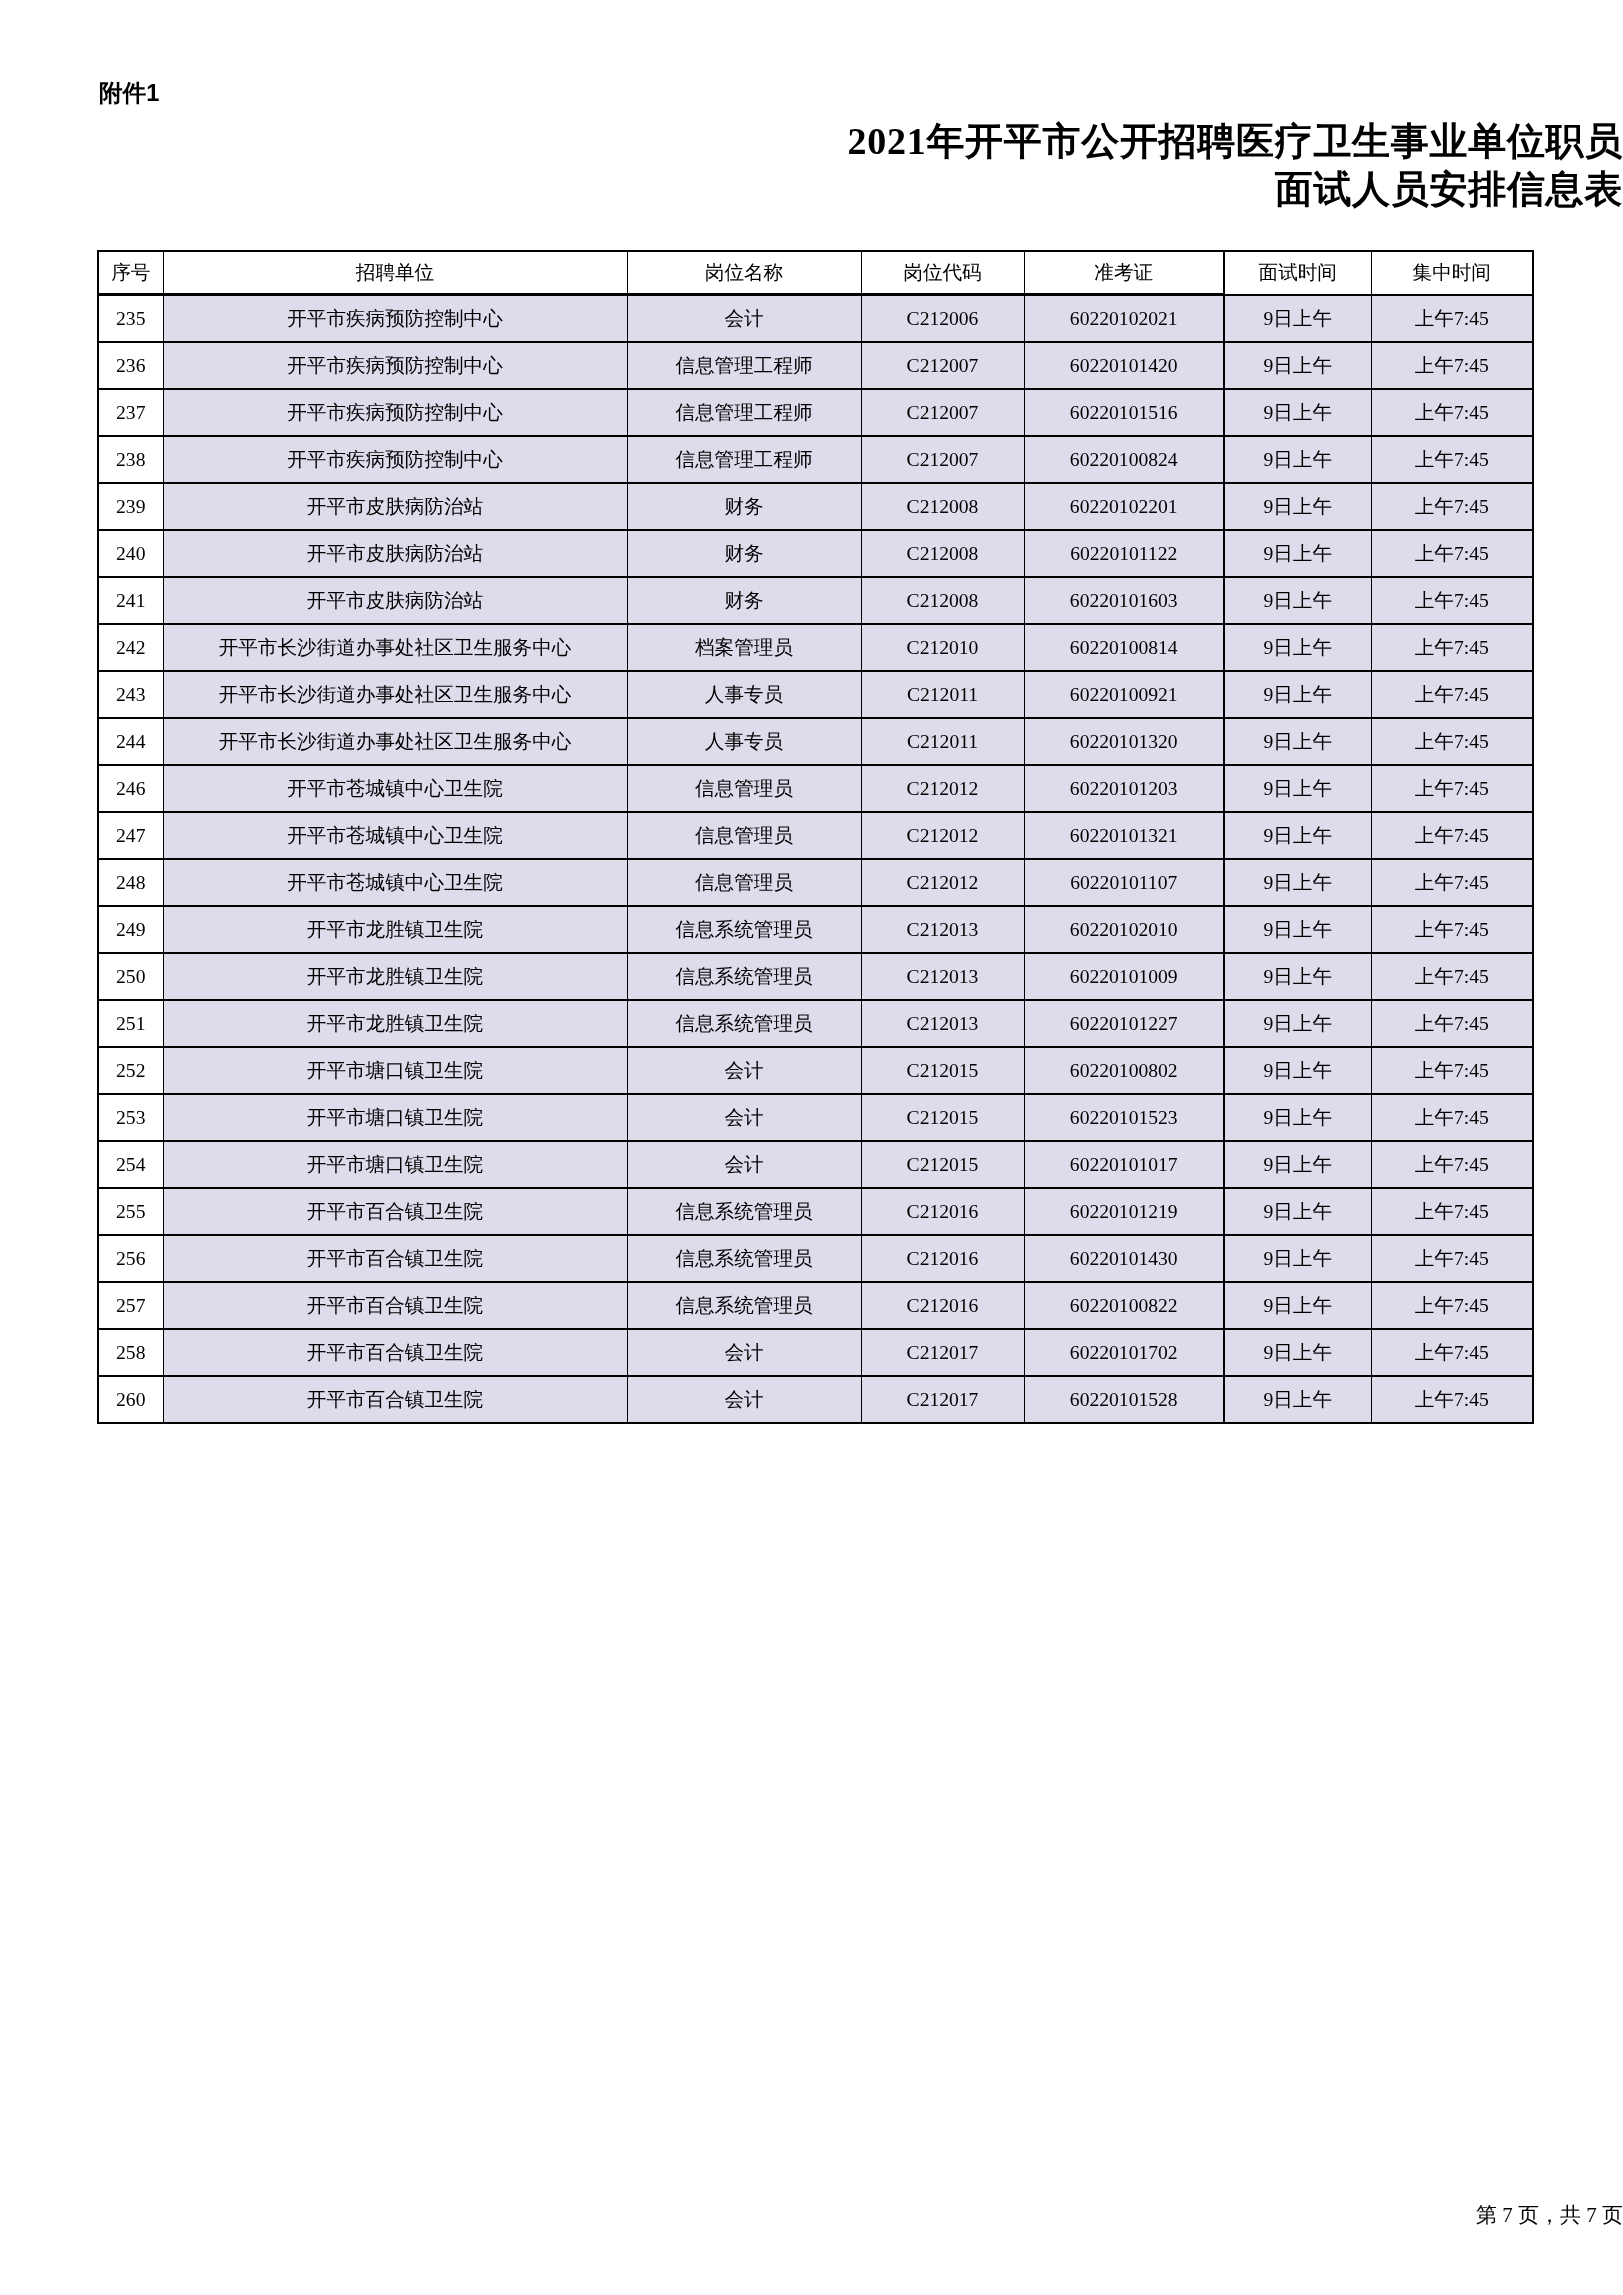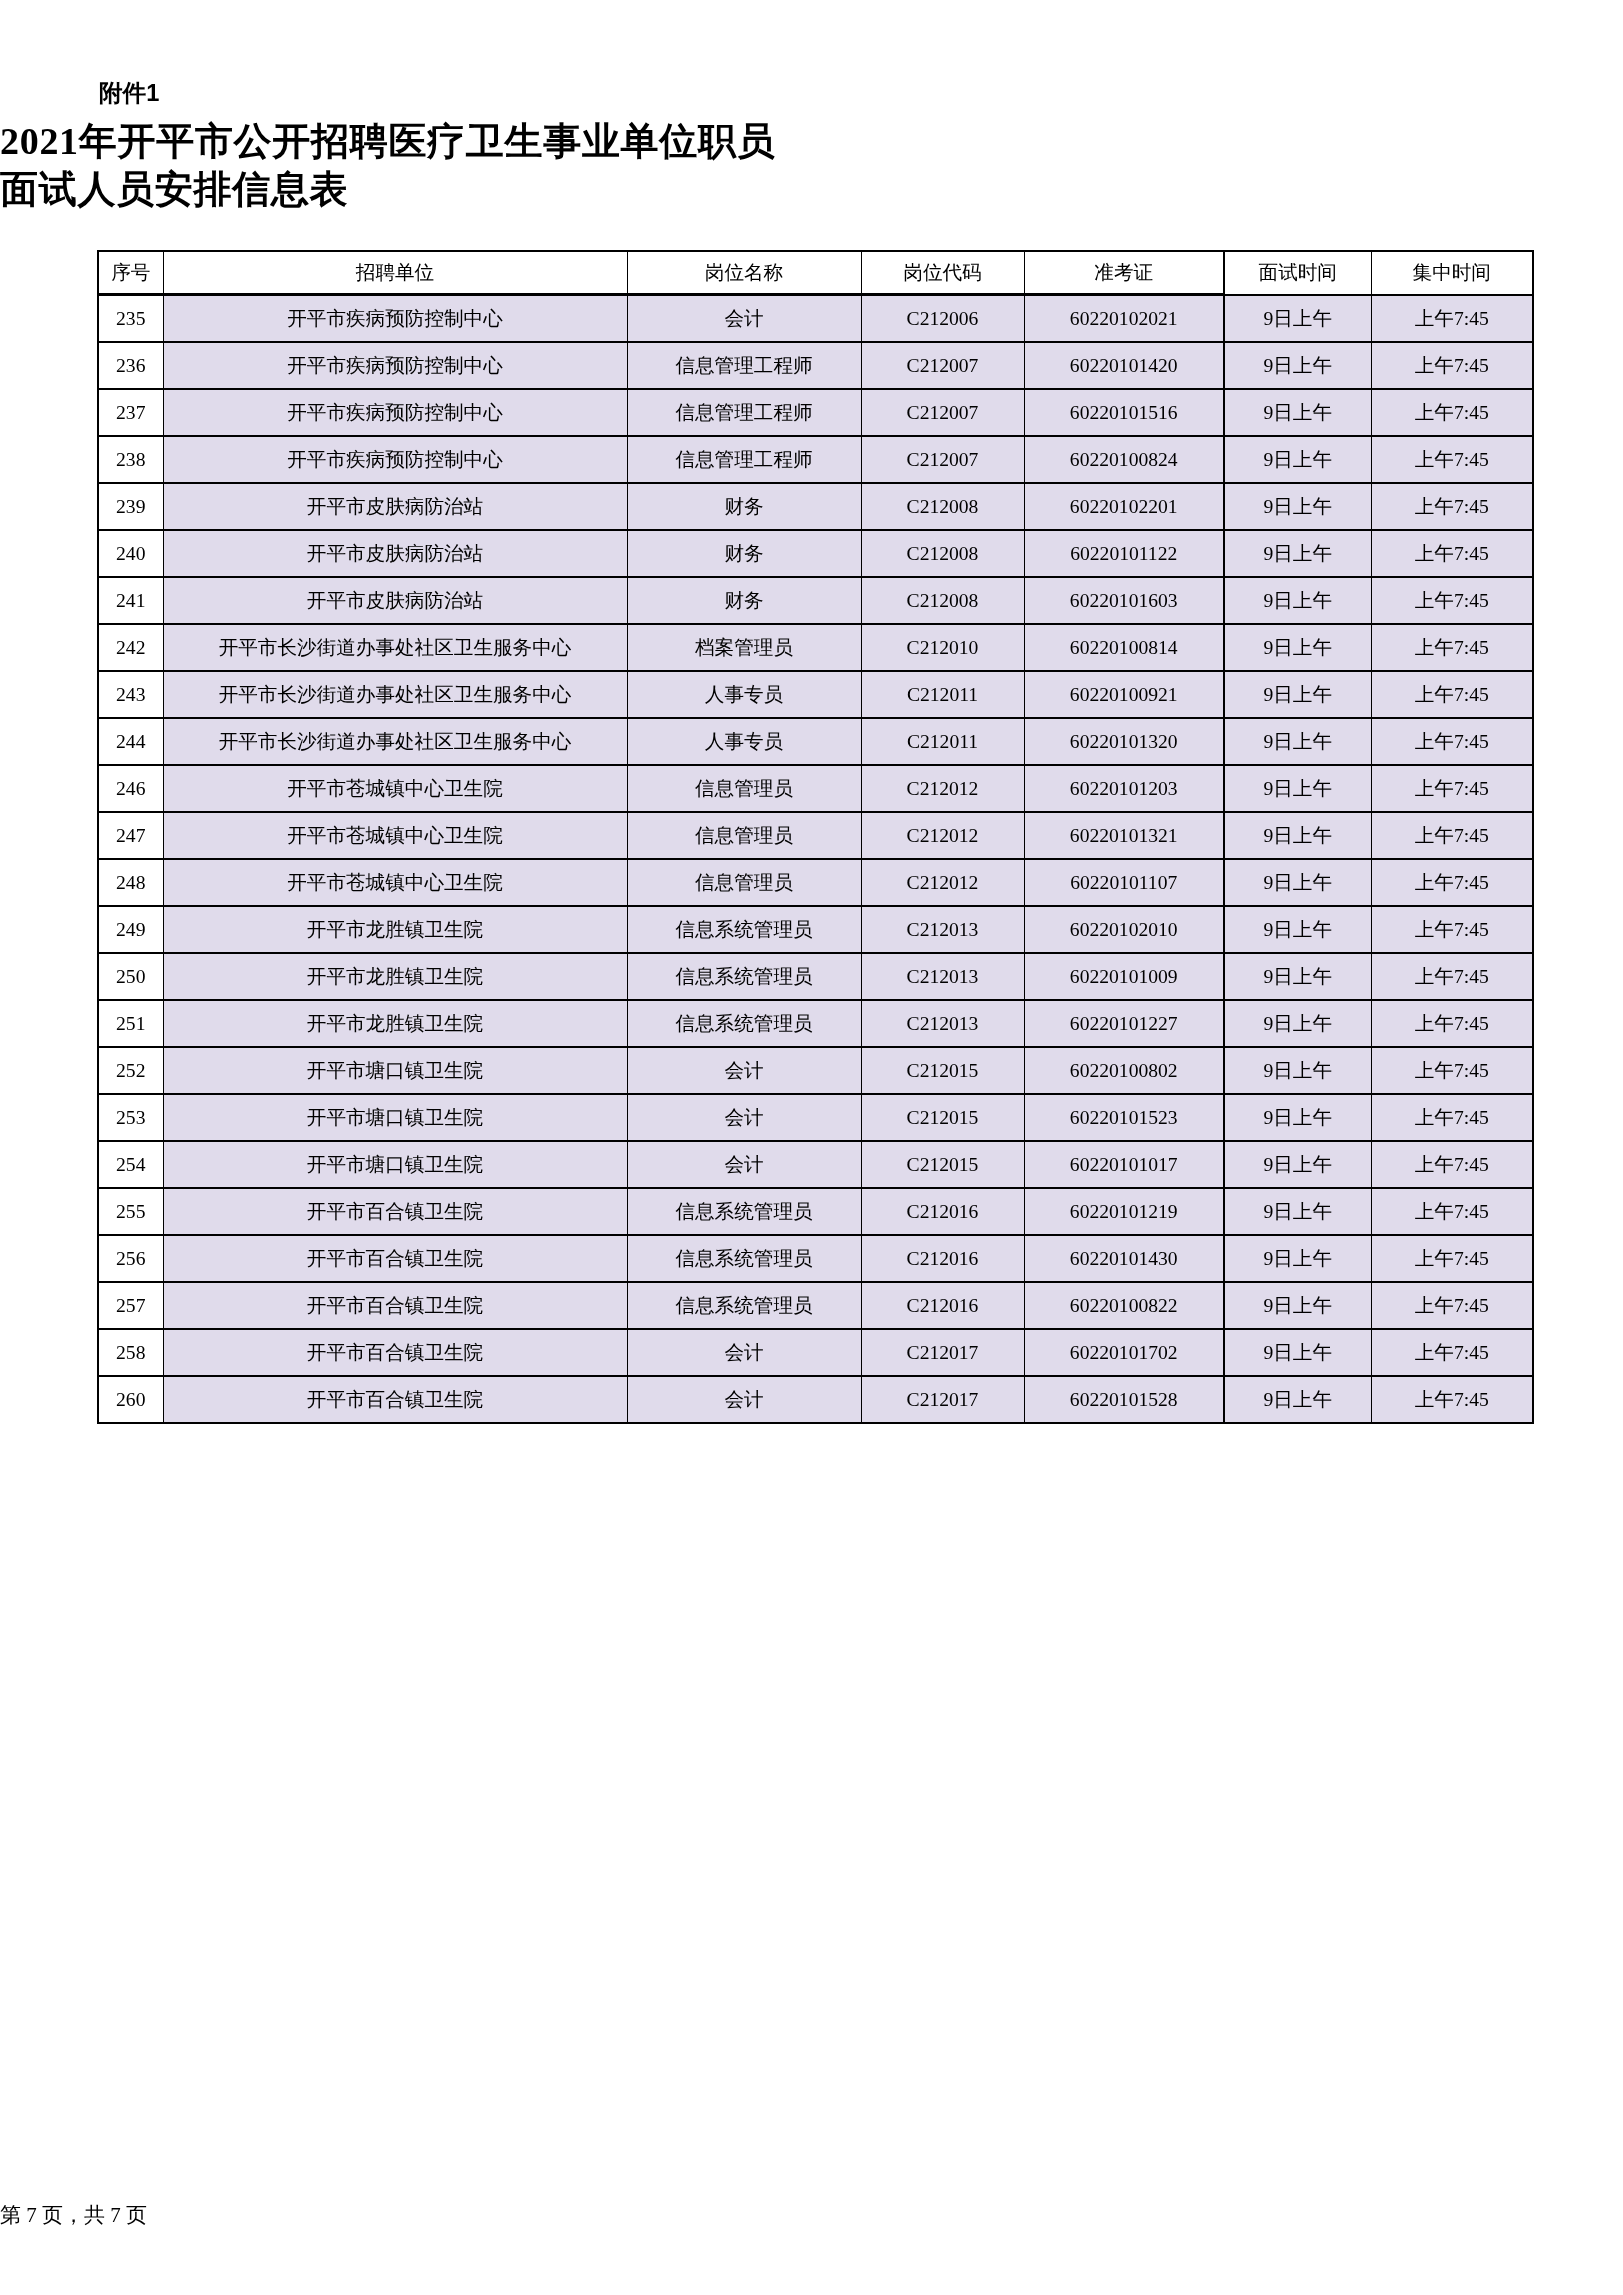--- a/index.html
+++ b/index.html
@@ -20,21 +20,21 @@
     top: 77px;
     font-size: 23.6px;
     font-weight: bold;
     font-family: "Liberation Sans", "DejaVu Sans", sans-serif;
   }
   .doc-title {
     position: absolute;
     left: 0;
     top: 117px;
     width: 1623px;
-    text-align: left;
+    text-align: right;
     font-size: 38px;
     font-weight: bold;
     line-height: 48px;
     letter-spacing: 0.7px;
   }
   table.schedule {
     position: absolute;
     left: 97px;
     top: 250px;
     width: 1435px;
@@ -81,21 +81,21 @@
   col.c2 { width: 234px; }
   col.c3 { width: 163px; }
   col.c4 { width: 200px; }
   col.c5 { width: 147px; }
   col.c6 { width: 162px; }
   .page-footer {
     position: absolute;
     left: 0;
     top: 2201px;
     width: 1623px;
-    text-align: left;
+    text-align: right;
     font-size: 21px;
   }
 </style>
 </head>
 <body>
 
 <div class="attachment-label">附件1</div>
 
 <div class="doc-title">
   <div>2021年开平市公开招聘医疗卫生事业单位职员</div>

